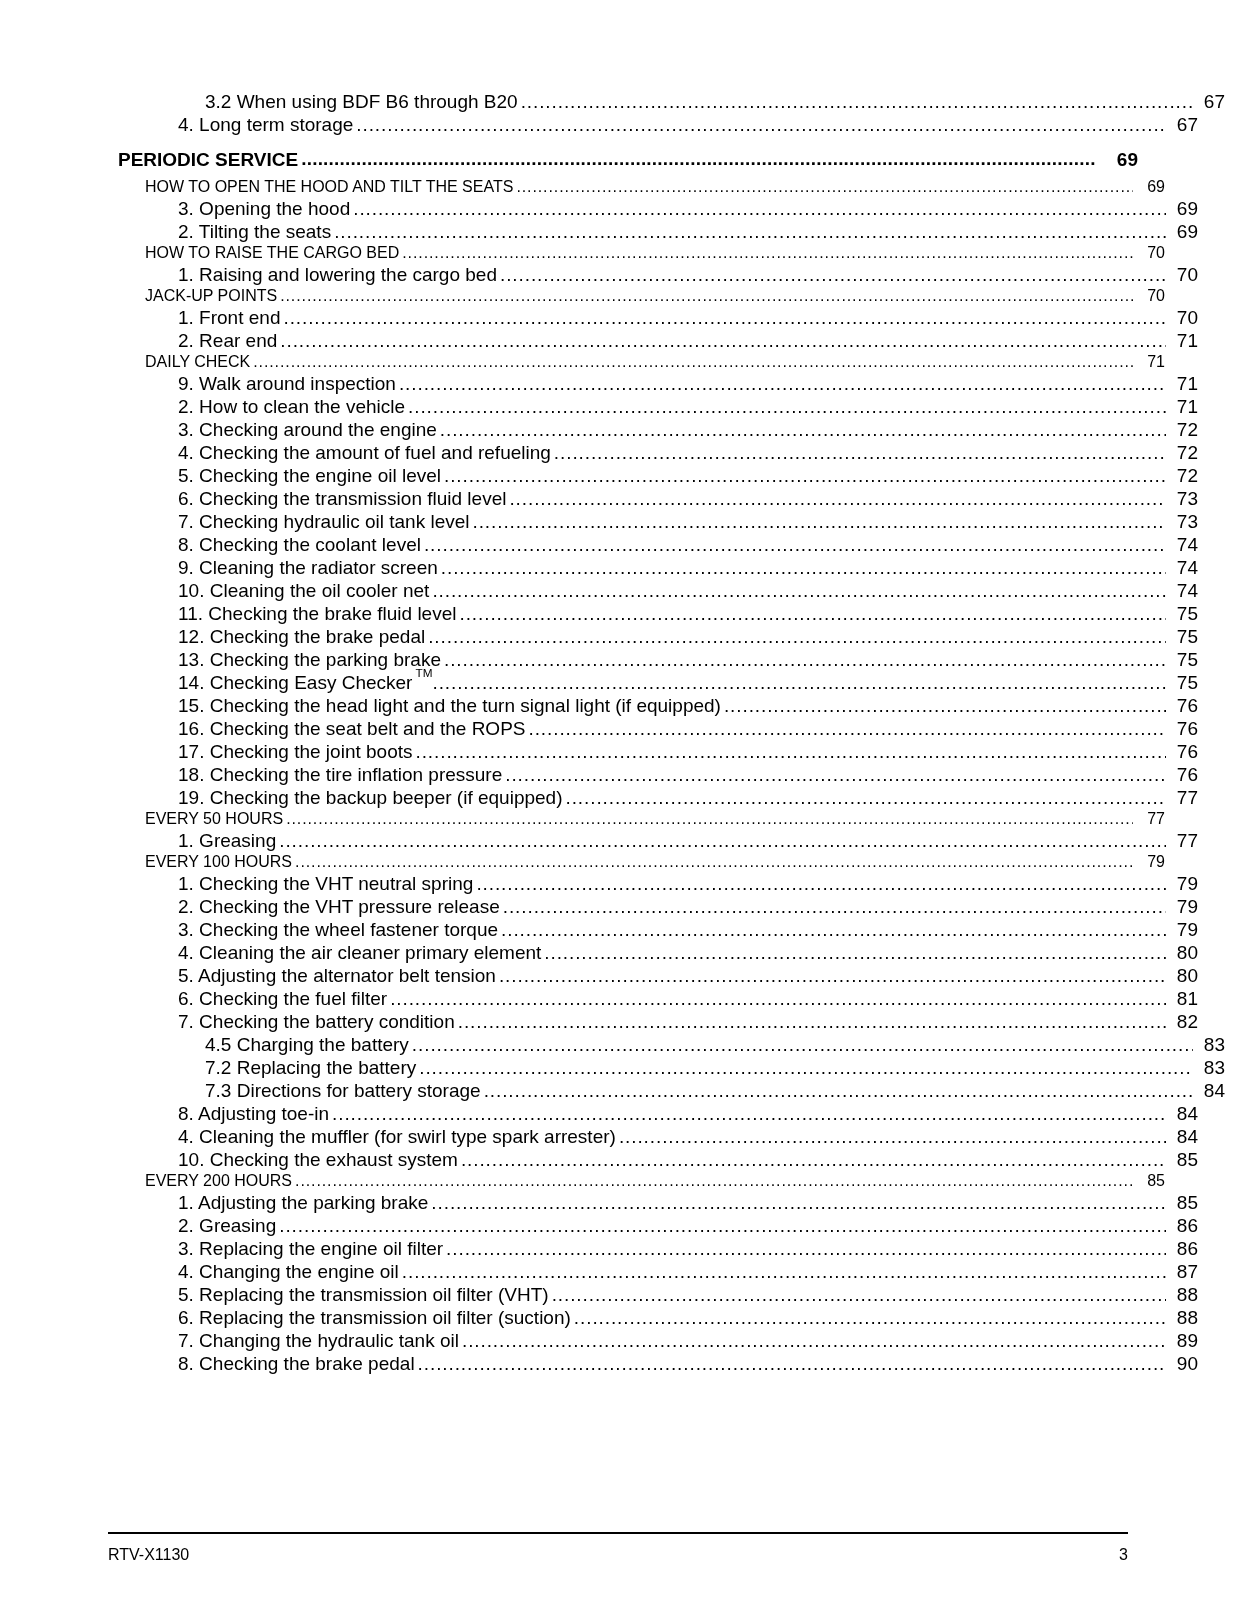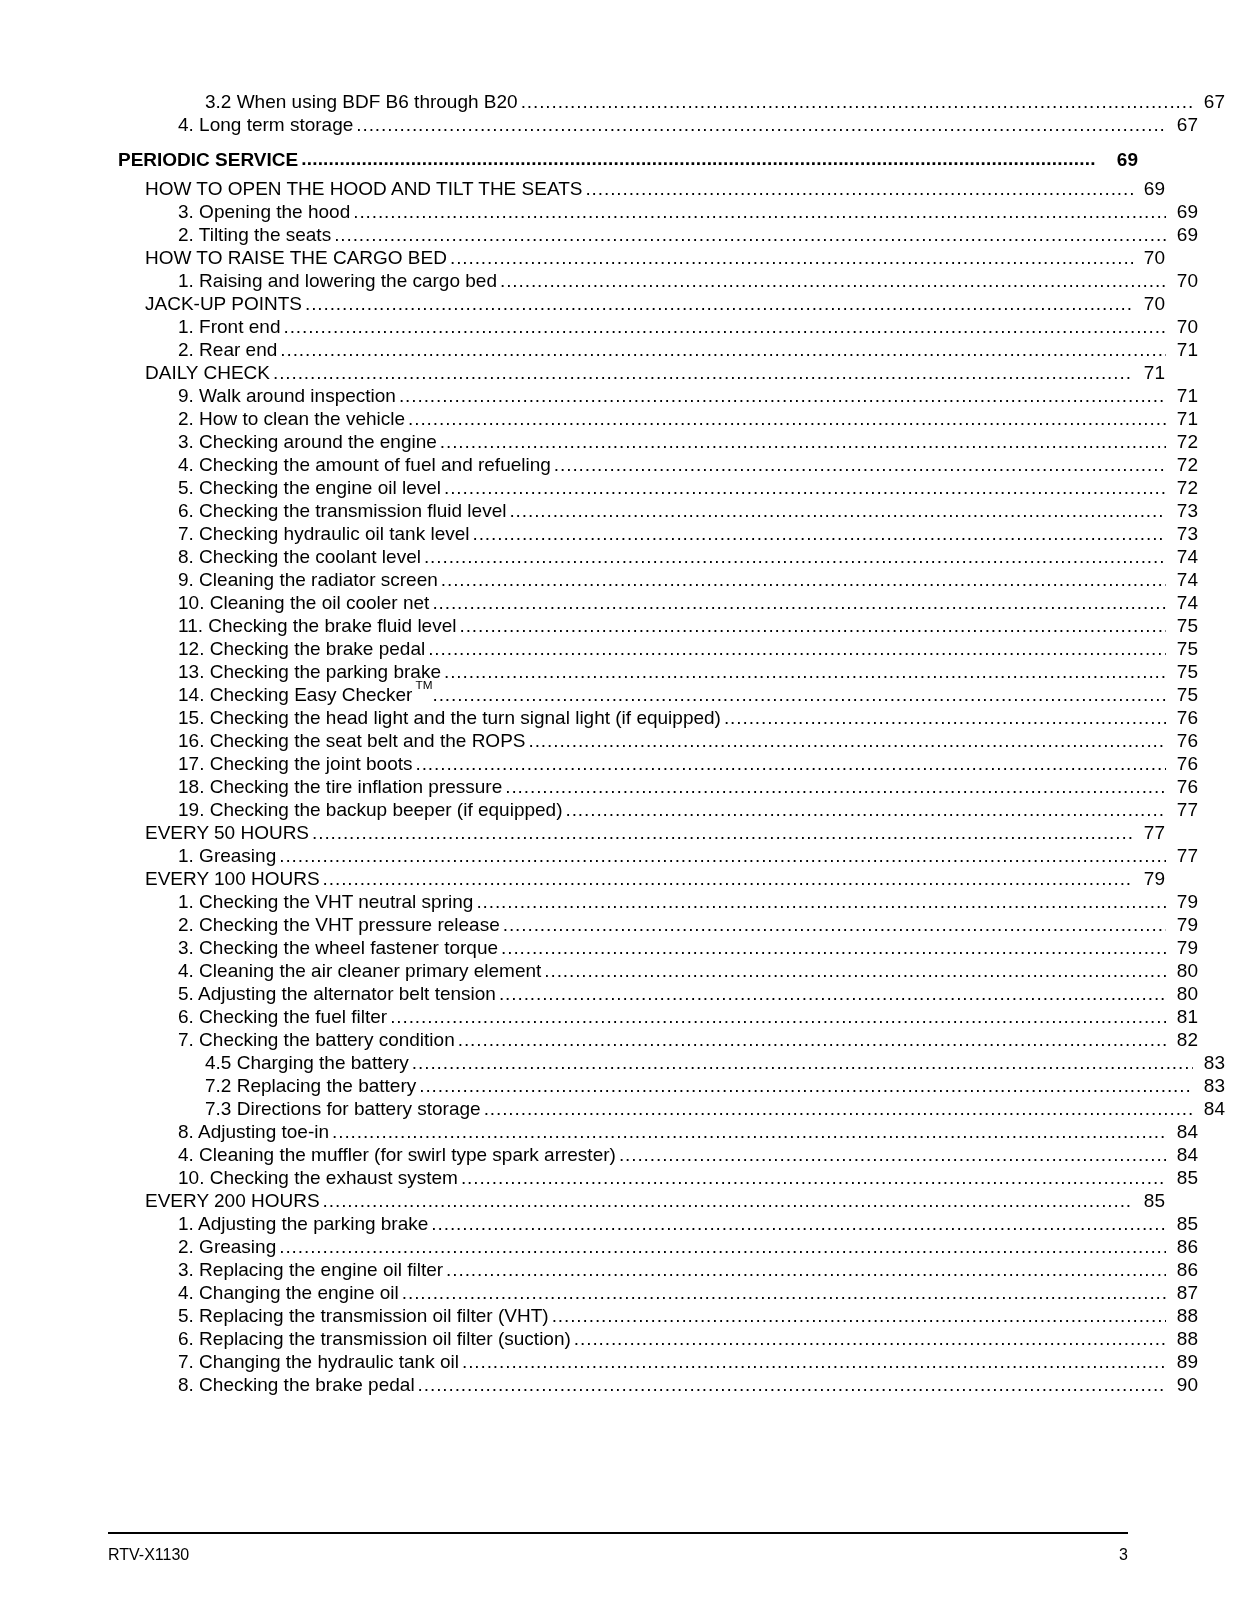--- a/index.html
+++ b/index.html
@@ -72,21 +72,21 @@
     font-weight: bold;
     margin-left: 10px;
     margin-top: 16px;
     margin-bottom: 10px;
   }
   .lvl-chapter .pageno { min-width: 40px; }
   .lvl-chapter .leader::after { letter-spacing: 0.2px; bottom: 1px; }
 
   
   .lvl-section {
-    font-size: 19px;
+    font-size: 16px;
     margin-left: 37px;
     margin-top: 4px;
     margin-bottom: 4px;
   }
   .lvl-section .pageno { min-width: 30px; }
 
   
   .lvl-item {
     font-size: 19px;
     margin-left: 70px;

